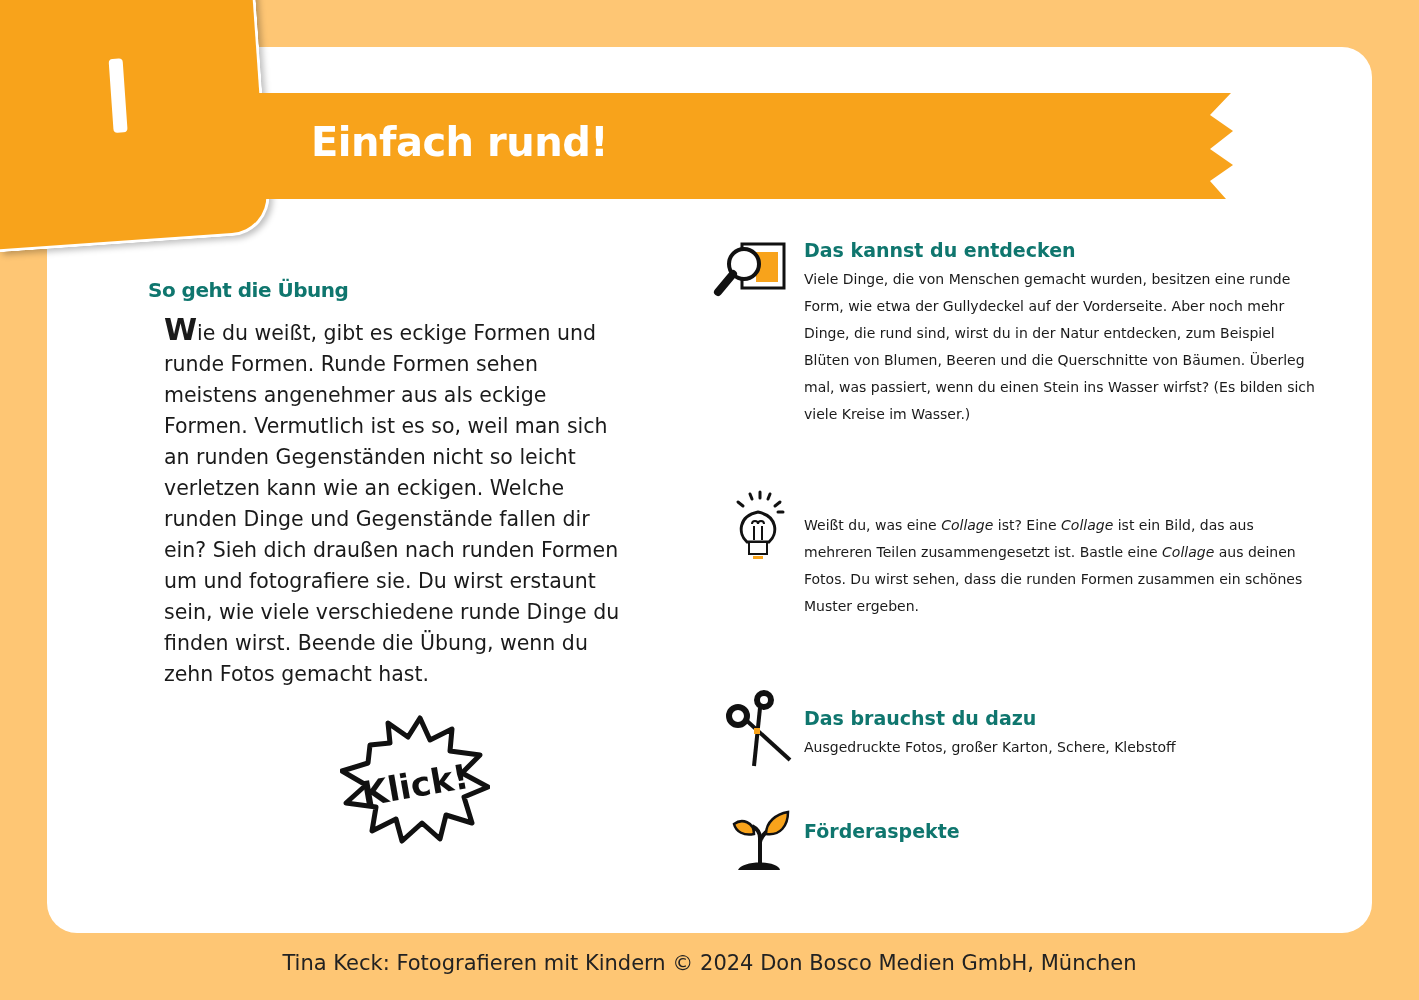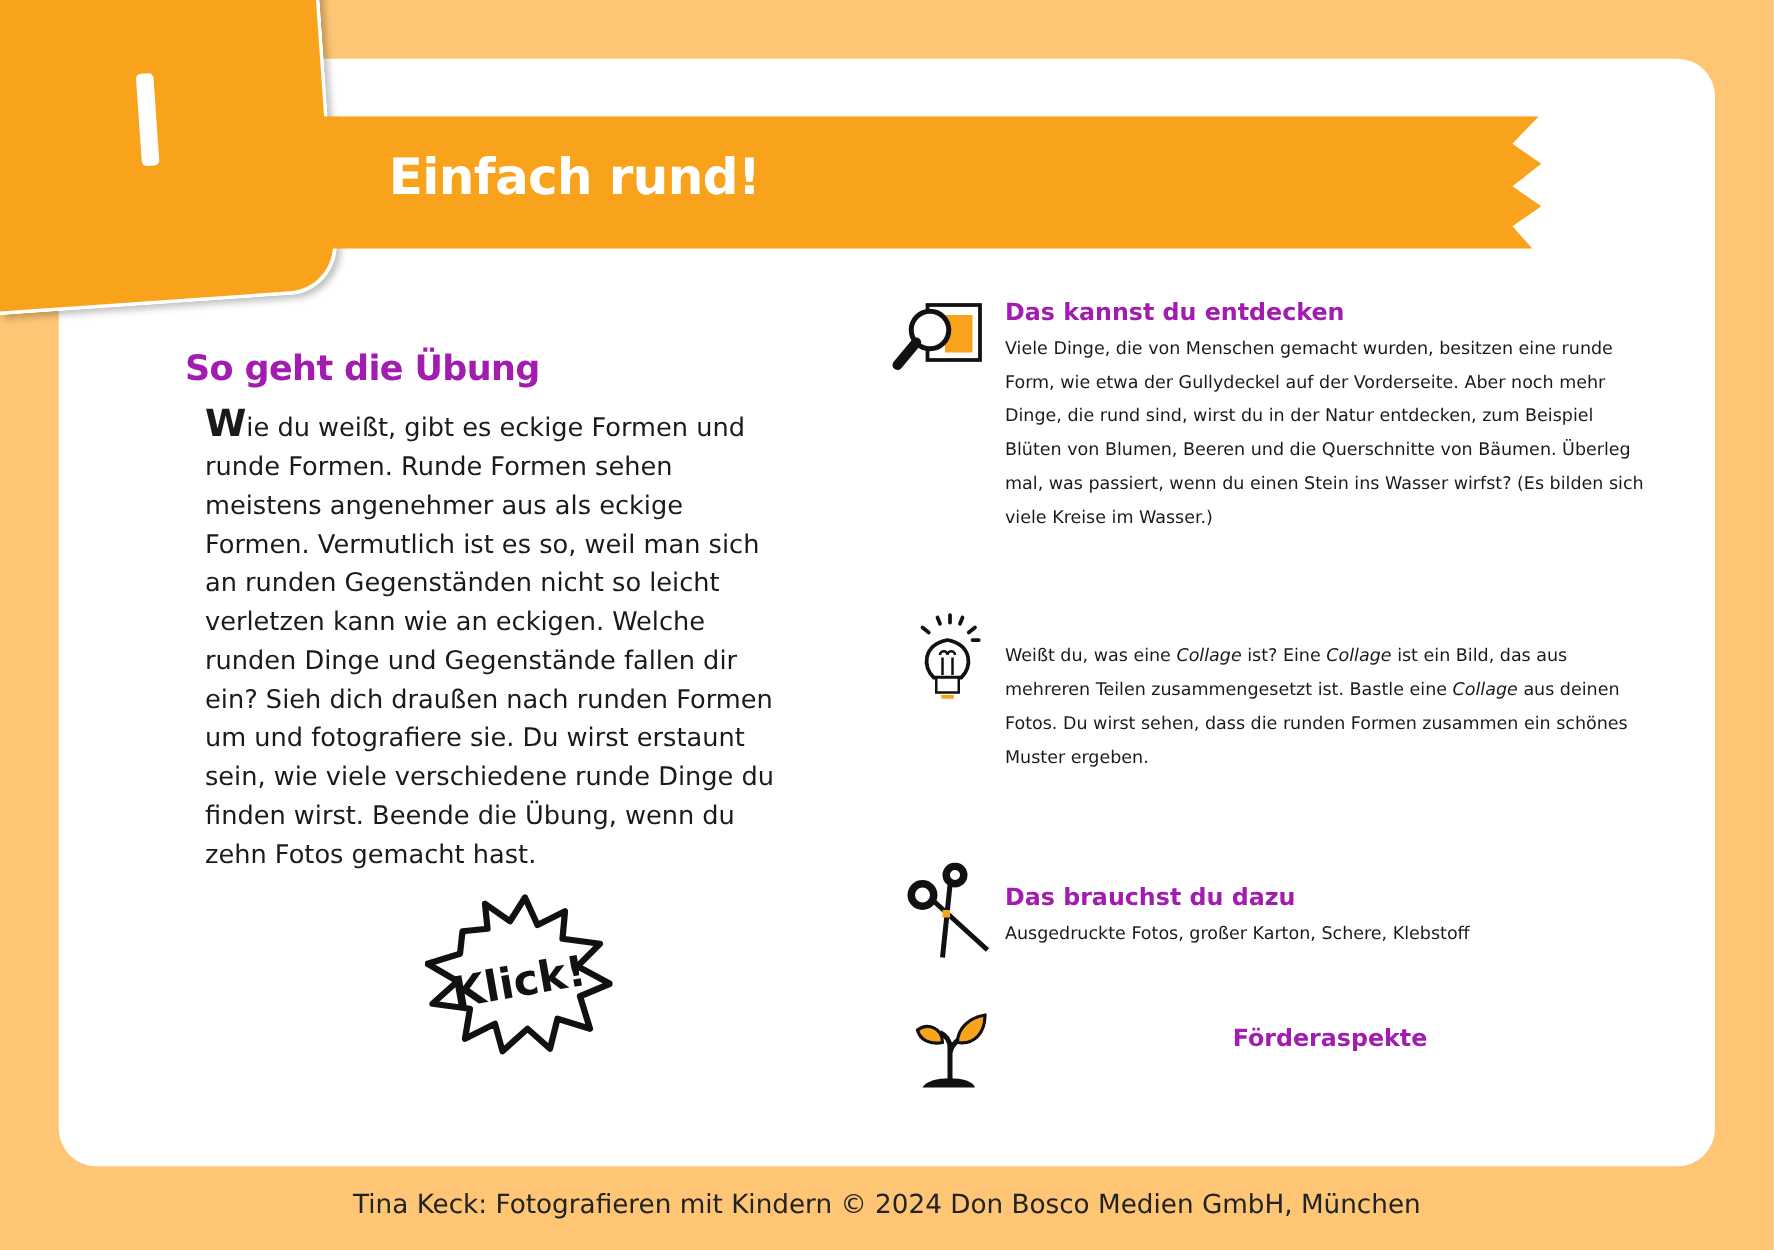--- a/index.html
+++ b/index.html
@@ -29,23 +29,23 @@
   }
   .banner svg { position:absolute; left:0; top:0; }
   .banner-title {
     position:absolute; left:50px; top:26px; color:#fff;
     font-family:"DejaVu Sans", sans-serif; font-weight:bold; font-size:40px;
     letter-spacing:-0.5px;
     margin-left:13px;
   }
   .left { position:absolute; left:148px; top:278px; width:490px; }
   .h-orange {
-    color:#a21caf; font-weight:bold; font-family:"DejaVu Sans", sans-serif;
+    color:#0f766e; font-weight:bold; font-family:"DejaVu Sans", sans-serif;
   }
-  .left h2 { font-size:28px; margin:0 0 10px 0; letter-spacing:-0.5px; }
+  .left h2 { font-size:20px; margin:0 0 10px 0; letter-spacing:-0.5px; }
   .left p { font-size:20.5px; line-height:31px; margin:16px; }
   .dropcap { font-weight:bold; font-size:30px; line-height:20px; }
   .klick { position:absolute; left:340px; top:715px; }
   .right { position:absolute; left:804px; width:520px; }
   .right h3 { font-size:19px; margin:0 0 4px 0; line-height:24px; }
   .right p { font-size:14px; line-height:27px; margin:0; }
   .icon { position:absolute; }
   .footer {
     position:absolute; top:951px; left:0; width:1419px; text-align:center;
     font-size:21px; color:#222;
@@ -128,17 +128,17 @@
 
 <div class="icon" style="left:732px;top:810px;">
   <svg width="60" height="62" viewBox="0 0 60 62">
     <path d="M28 56 L28 28 C28 22 24 18 20 16" stroke="#111" stroke-width="4" fill="none"></path>
     <path d="M28 32 C30 24 36 20 42 18" stroke="#111" stroke-width="4" fill="none"></path>
     <path d="M2 14 C10 8 22 12 22 24 C12 26 4 22 2 14 Z" fill="#f8a31b" stroke="#111" stroke-width="2.5"></path>
     <path d="M56 2 C56 16 48 26 34 24 C34 12 44 4 56 2 Z" fill="#f8a31b" stroke="#111" stroke-width="2.5"></path>
     <path d="M6 60 C10 50 46 50 48 60 Z" fill="#111"></path>
   </svg>
 </div>
-<div class="right" style="top:819px;text-align:center;">
+<div class="right" style="top:819px;">
   <h3 class="h-orange">Förderaspekte</h3>
 </div>
 
 <div class="footer">Tina Keck: Fotografieren mit Kindern © 2024 Don Bosco Medien GmbH, München</div>
 
 </body></html>

